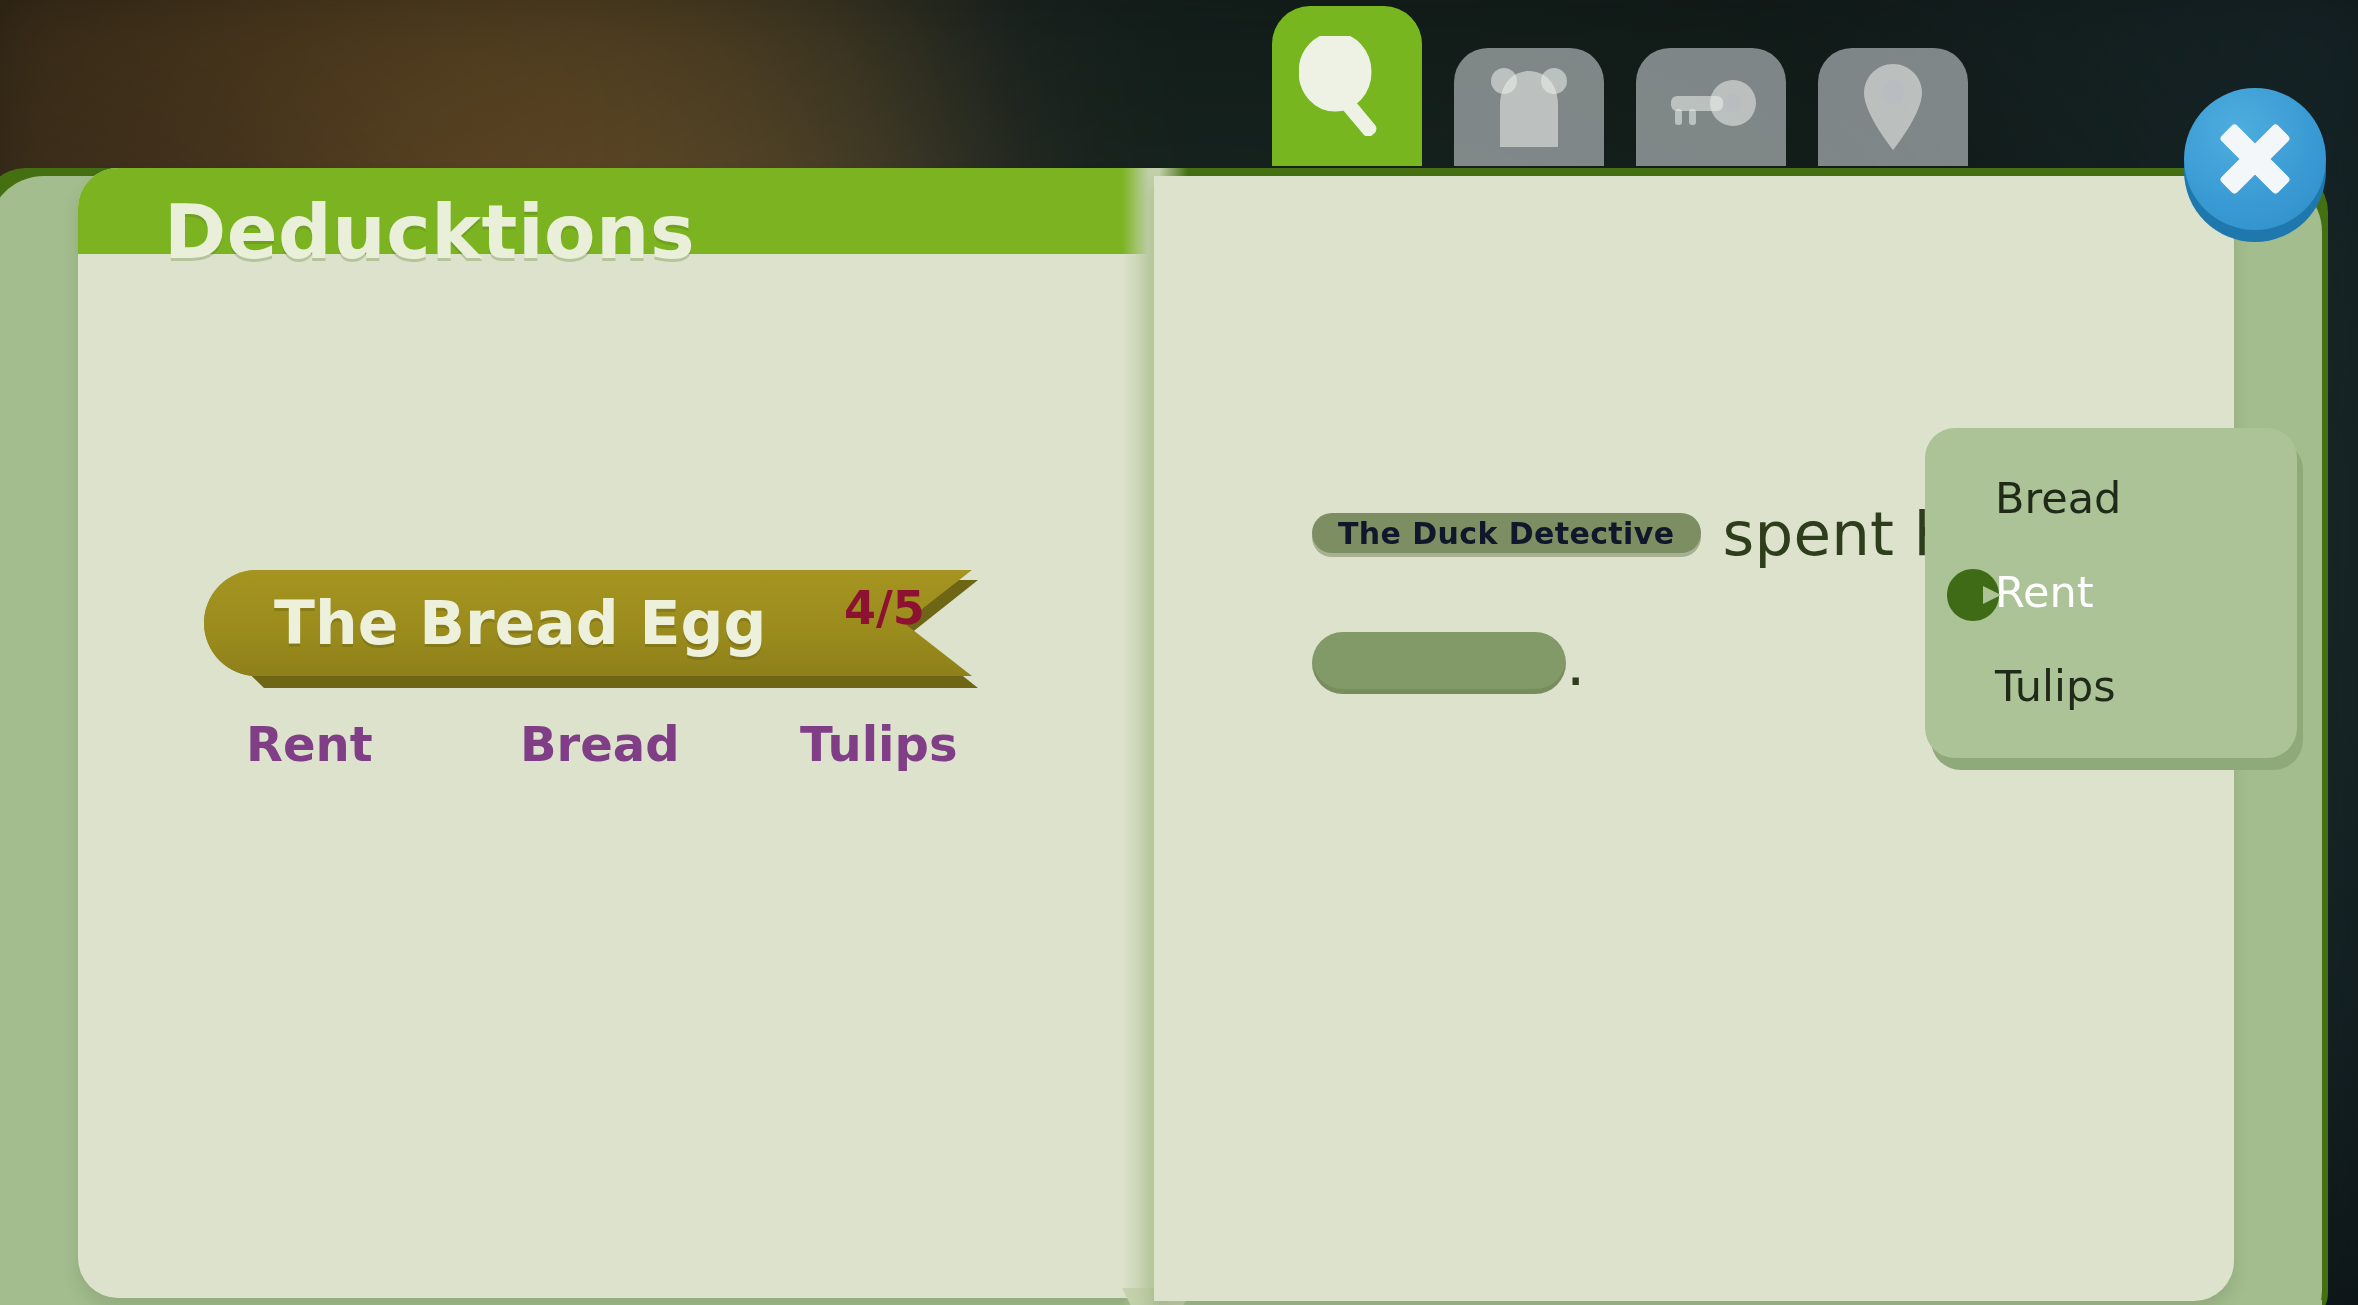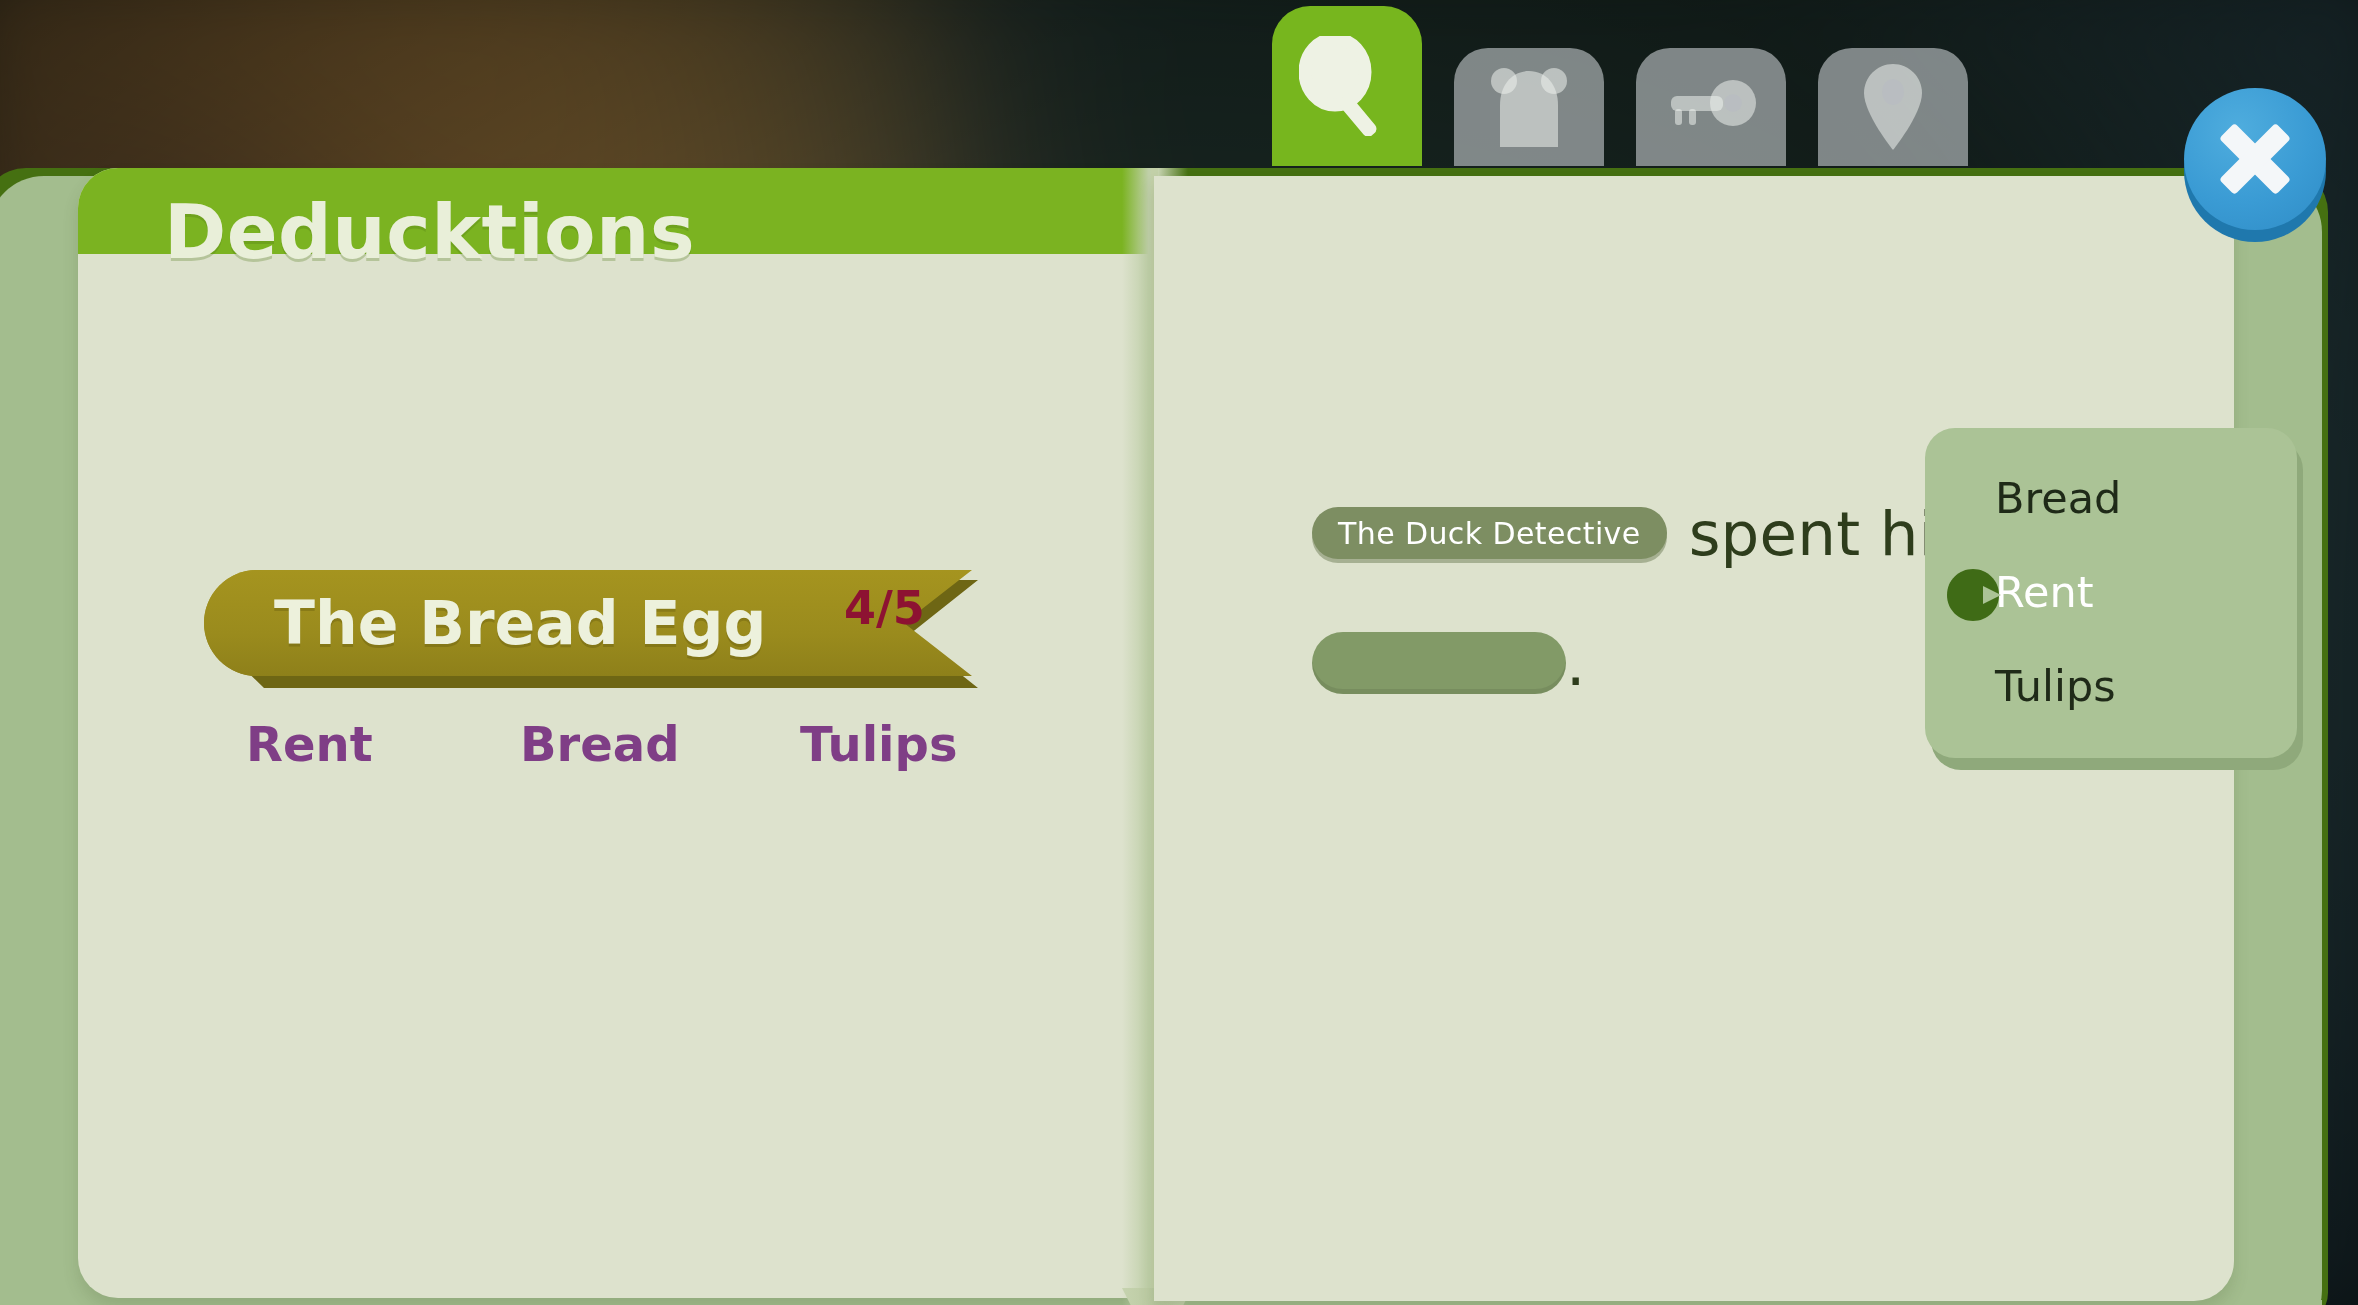--- a/index.html
+++ b/index.html
@@ -96,22 +96,22 @@
   .wordrow{position:absolute;left:222px;top:548px;width:790px;height:70px;}
   .cw{position:absolute;top:0;font-size:48px;font-weight:600;color:#7f3e86;}
   .cw.c0{left:42px;}
   .cw.c1{left:316px;}
   .cw.c2{left:596px;}
 
   
   .sentence{position:absolute;left:1330px;top:300px;width:960px;}
   .sline{display:flex;align-items:center;height:130px;}
   .speaker-pill{display:inline-flex;align-items:center;justify-content:center;
-    background:#7d8e62;color:#ffffff;border-radius:40px;padding:0 26px;height:52px;
-    font-size:30px;font-weight:400;letter-spacing:.4px;margin-right:22px;
+    background:#7d8e62;color:#0f172a;border-radius:40px;padding:0 26px;height:40px;
+    font-size:30px;font-weight:700;letter-spacing:.4px;margin-right:22px;
     box-shadow:0 4px 0 rgba(100,115,75,.45);}
   .stext{font-size:61px;color:#2e3d1c;font-weight:500;letter-spacing:.2px;}
 
   .blank{border-radius:40px;height:62px;display:inline-block;vertical-align:middle;}
   .blank.filled{background:#8c4a8c;width:270px;
     box-shadow:inset 0 -5px 0 rgba(0,0,0,.08);}
   .blank.empty{background:#829a67;width:254px;
     box-shadow:inset 0 -5px 0 rgba(0,0,0,.08);}
 
   

